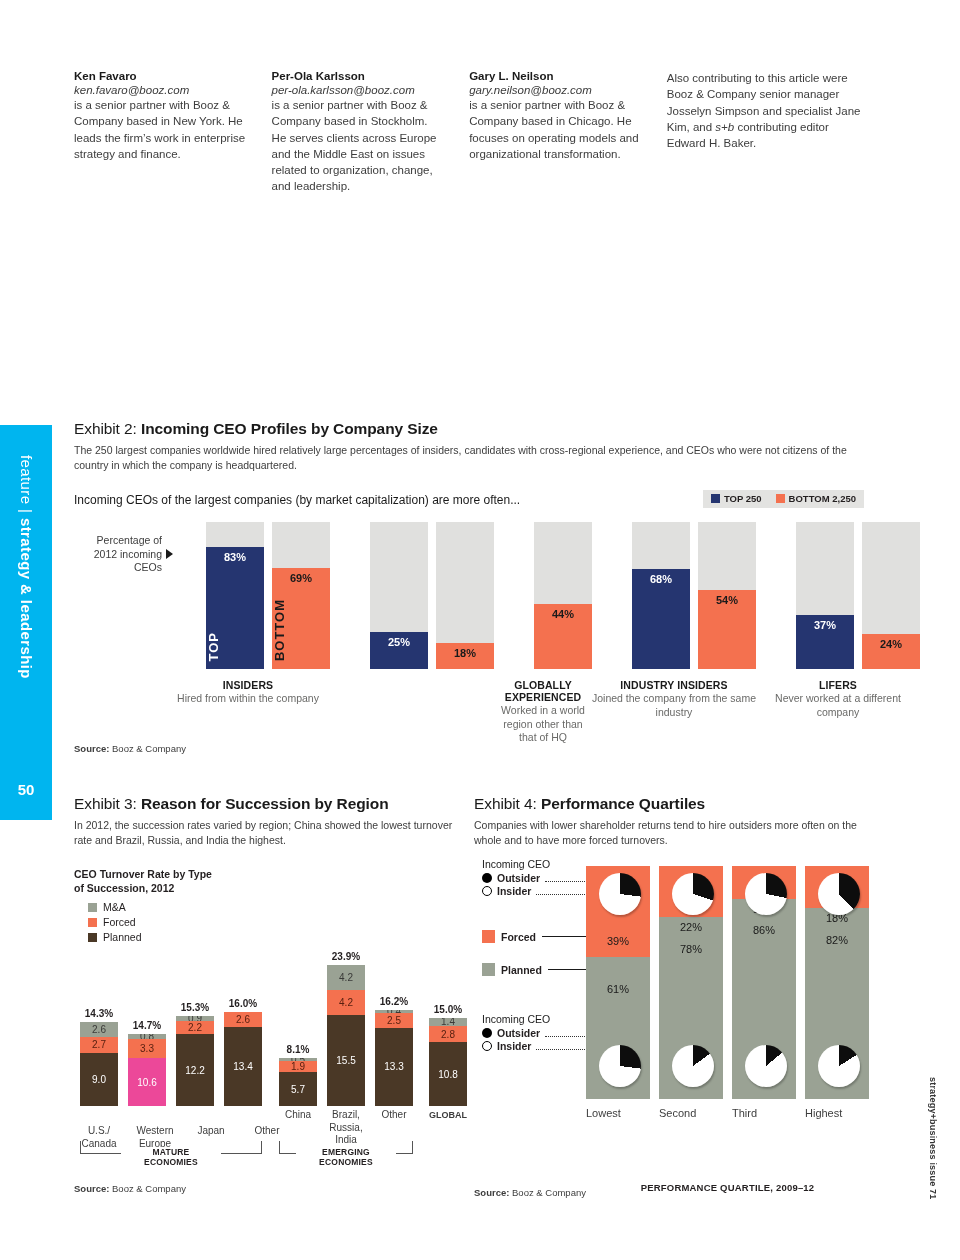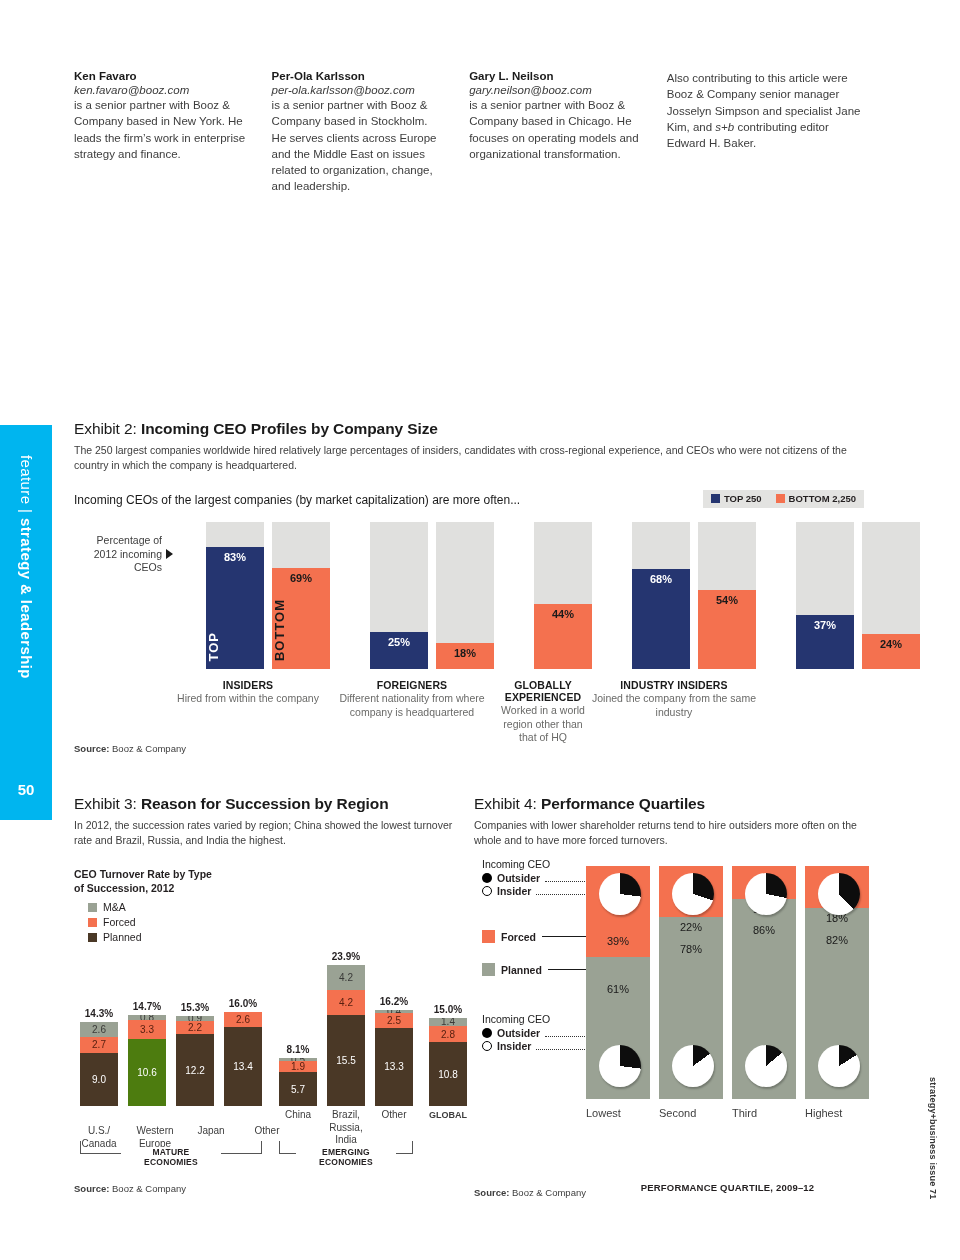--- a/index.html
+++ b/index.html
@@ -225,24 +225,20 @@
               <div class="ex2-fill" style="height:25%;background:#253570">
                 <div class="ex2-pct" style="color:#fff">25%</div>
               </div>
             </div>
             <div class="ex2-bar">
               <div class="ex2-fill" style="height:18%;background:#f4714f">
                 <div class="ex2-pct" style="color:#1a1a1a">18%</div>
               </div>
             </div>
           </div>
-          <div class="ex2-cat">
-            <div class="ex2-cat-h">FOREIGNERS</div>
-            <div class="ex2-cat-d">Different nationality from where company is headquartered</div>
-          </div>
         </div>
         <div class="ex2-group">
           <div class="ex2-bars">
             <div class="ex2-bar">
               <div class="ex2-fill" style="height:44%;background:#f4714f">
                 <div class="ex2-pct" style="color:#1a1a1a">44%</div>
               </div>
             </div>
           </div>
           <div class="ex2-cat">
@@ -273,20 +269,24 @@
             <div class="ex2-bar">
               <div class="ex2-fill" style="height:37%;background:#253570">
                 <div class="ex2-pct" style="color:#fff">37%</div>
               </div>
             </div>
             <div class="ex2-bar">
               <div class="ex2-fill" style="height:24%;background:#f4714f">
                 <div class="ex2-pct" style="color:#1a1a1a">24%</div>
               </div>
             </div>
+          </div>
+          <div class="ex2-cat">
+            <div class="ex2-cat-h">LIFERS</div>
+            <div class="ex2-cat-d">Never worked at a different company</div>
           </div>
         </div>
       </div>
   </div>
 
   <div class="src" id="ex2-src"><b>Source: </b><span>Booz &amp; Company</span></div>
 </div>
 
 <div id="exhibit3">
   <div class="ex-title"><span>Exhibit 3: </span><b>Reason for Succession by Region</b></div>
@@ -320,21 +320,21 @@
             <div class="ex3-seg" style="height:15.3px;background:#9aa294;color:#3a3a38">2.6</div>
             <div class="ex3-seg" style="height:15.9px;background:#f4714f;color:#5a2010">2.7</div>
             <div class="ex3-seg" style="height:53.1px;background:#4a3826;color:#fff">9.0</div>
           </div>
         </div>
         <div class="ex3-barwrap">
           <div class="ex3-total">14.7%</div>
           <div class="ex3-stack">
             <div class="ex3-seg" style="height:4.7px;background:#9aa294;color:#3a3a38">0.8</div>
             <div class="ex3-seg" style="height:19.5px;background:#f4714f;color:#5a2010">3.3</div>
-            <div class="ex3-seg" style="height:67px;background:#4d7c0f;color:#fff">10.6</div>
+            <div class="ex3-seg" style="height:48px;background:#ec4899;color:#fff">10.6</div>
           </div>
         </div>
         <div class="ex3-barwrap">
           <div class="ex3-total">15.3%</div>
           <div class="ex3-stack">
             <div class="ex3-seg" style="height:5.3px;background:#9aa294;color:#3a3a38">0.9</div>
             <div class="ex3-seg" style="height:13.0px;background:#f4714f;color:#5a2010">2.2</div>
             <div class="ex3-seg" style="height:72.0px;background:#4a3826;color:#fff">12.2</div>
           </div>
         </div>

